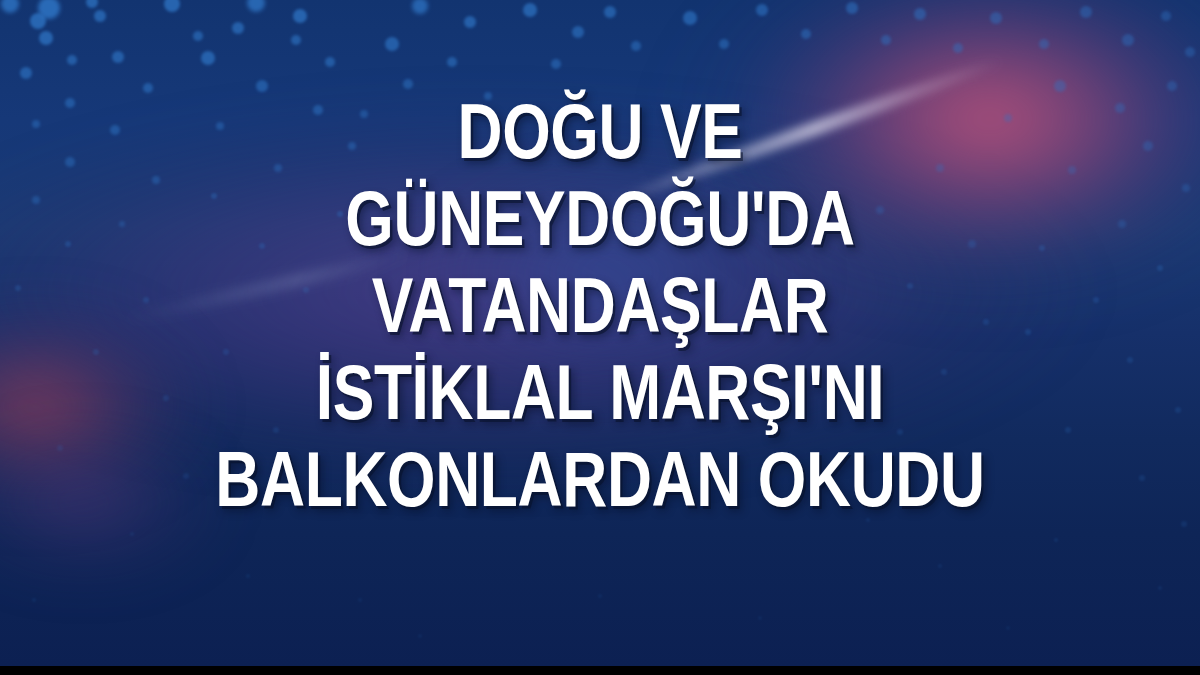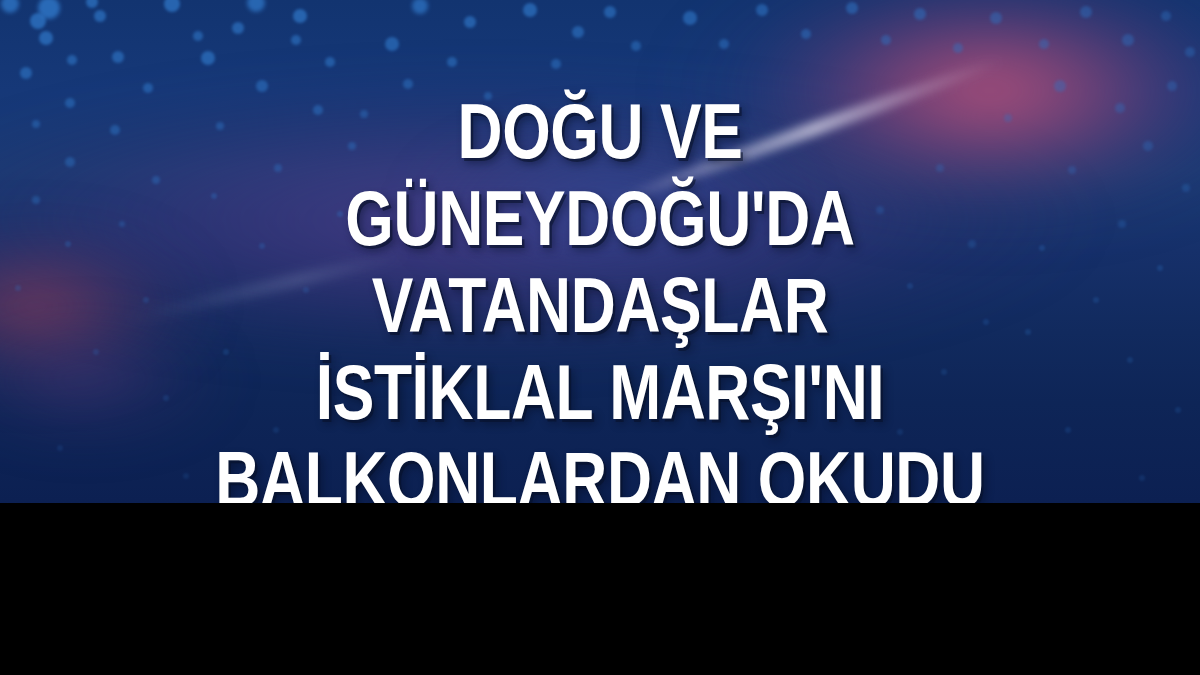--- a/index.html
+++ b/index.html
@@ -4,21 +4,21 @@
 <title>News Banner</title>
 <style>
   html, body {
     margin: 0;
     padding: 0;
     background: #000;
   }
   .stage {
     position: relative;
     width: 1200px;
-    height: 503px;
+    height: 666px;
     overflow: hidden;
     background: #0d2a5e;
     font-family: "Liberation Sans", sans-serif;
   }
 
   
   .bg-base {
     position: absolute;
     inset: 0;
     background:

